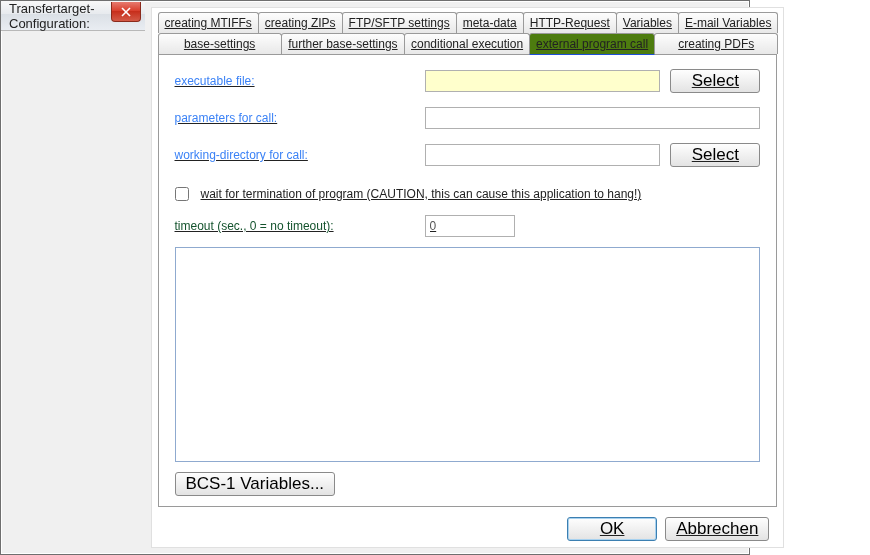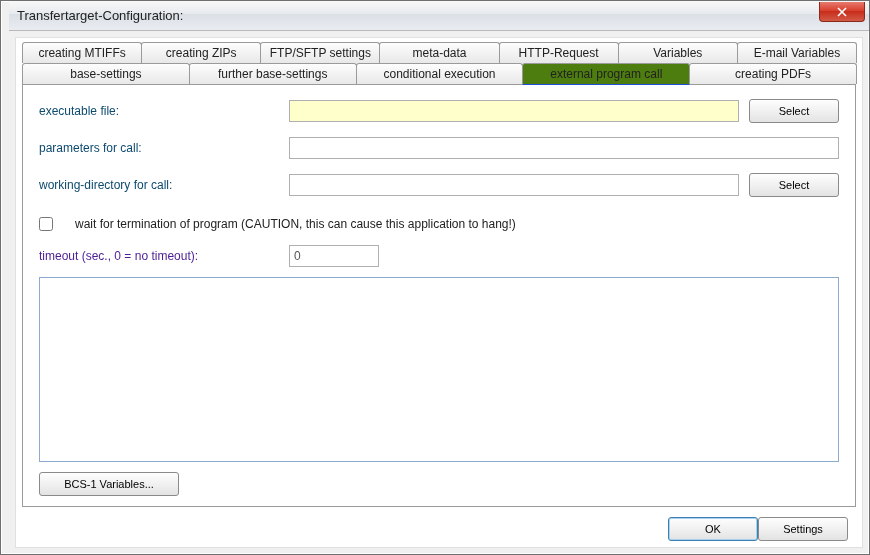--- a/index.html
+++ b/index.html
@@ -1,23 +1,22 @@
 <!DOCTYPE html>
 <html><head>
 <meta charset="utf-8">
 <style>
   * { box-sizing: border-box; }
   html, body { margin:0; padding:0; font-family: "Segoe UI", Tahoma, Arial, sans-serif; font-size:12px; color:#222; }
   .window {
-    width:870px; height:555px;
+    width:750px; height:555px;
     border:1px solid #6f6f6f;
     background:#f0f0f0;
-    display:flex; flex-direction:column;
+    display:flex; flex-direction:row;
     box-shadow:0 0 0 1px #ffffff inset;
-    padding-left:8px;
   }
   .titlebar {
     height:30px;
     background:linear-gradient(to bottom,#f8f8f8 0%,#e7eaee 45%,#dbe0e6 46%,#e9edf2 100%);
     border-bottom:1px solid #b8b8b8;
     display:flex; align-items:center; justify-content:space-between;
     padding-left:8px;
   }
   .titlebar .title { font-size:13px; color:#222; }
   .titlebar .close-btn {
@@ -28,21 +27,21 @@
     display:flex; align-items:center; justify-content:center;
     color:#fff; cursor:pointer;
   }
   .titlebar .close-btn svg { width:10px; height:10px; }
   .body-area {
     flex:1;
     background:#ffffff;
     margin:6px;
     border:1px solid #e0e0e0;
     padding:4px 6px 6px 6px;
-    display:flex; flex-direction:column;
+    display:flex; flex-direction:column;text-decoration:underline;
   }
   .tabs-row { display:flex; gap:0; }
   .tab {
     flex:1;
     text-align:center;
     padding:3px 6px;
     font-size:12px;
     border:1px solid #9a9a9a;
     background:linear-gradient(to bottom,#fdfdfd,#e8e8e8);
     border-bottom:none;
@@ -60,55 +59,55 @@
     margin-bottom:-1px;
   }
   .tab-pane {
     border:1px solid #9a9a9a;
     flex:1;
     padding:14px 16px 10px 16px;
     display:flex; flex-direction:column;
     position:relative;
   }
   .form-row { display:flex; align-items:center; margin-bottom:14px; }
-  .form-label { width:250px; color:#0c4a6e; }
-  .form-label.disabled { color:#4c1d95; }
+  .form-label { width:250px; color:#3b82f6; }
+  .form-label.disabled { color:#14532d; }
   .form-input {
     height:22px;
     border:1px solid #b0b0b0;
     background:#ffffff;
     padding:2px 4px;
     font-size:12px;
     font-family:inherit;
   }
   .form-input.highlight { background:#ffffcc; }
   .btn {
     height:24px;
     min-width:90px;
     padding:0 10px;
     border:1px solid #8a8a8a;
     border-radius:3px;
     background:linear-gradient(to bottom,#fefefe,#e3e3e3);
-    font-size:11px; font-family:inherit;
+    font-size:17px; font-family:inherit;
     cursor:pointer;
   }
   .btn.primary {
     border:1px solid #3c7fb1;
     box-shadow:0 0 0 1px #a7d1ef inset;
   }
-  .checkbox-row { display:flex; align-items:flex-end; gap:22px; margin:6px 0 14px 0; }
+  .checkbox-row { display:flex; align-items:flex-end; gap:12px; margin:6px 0 14px 0; }
   .checkbox-row input[type=checkbox] { width:14px; height:14px; margin:0; }
   .big-textarea {
     flex:1;
     border:1px solid #8faacf;
     background:#ffffff;
     min-height:130px;
     margin-top:2px;
   }
-  .footer-row { display:flex; justify-content:flex-end; padding:10px 8px 0 8px; }
+  .footer-row { display:flex; justify-content:flex-end; gap:8px; padding:10px 8px 0 8px; }
   .bcs-row { margin-top:10px; }
 </style>
 </head>
 <body>
 
 <div class="window">
   <div class="titlebar">
     <span class="title">Transfertarget-Configuration:</span>
     <div class="close-btn">
       <svg viewBox="0 0 10 10">
@@ -171,17 +170,17 @@
       <div class="big-textarea"></div>
 
       <div class="bcs-row">
         <button class="btn" style="min-width:140px">BCS-1 Variables...</button>
       </div>
 
     </div>
 
     <div class="footer-row">
       <button class="btn primary" style="min-width:90px">OK</button>
-      <button class="btn" style="min-width:90px">Settings</button>
+      <button class="btn" style="min-width:90px">Abbrechen</button>
     </div>
 
   </div>
 </div>
 
 </body></html>

